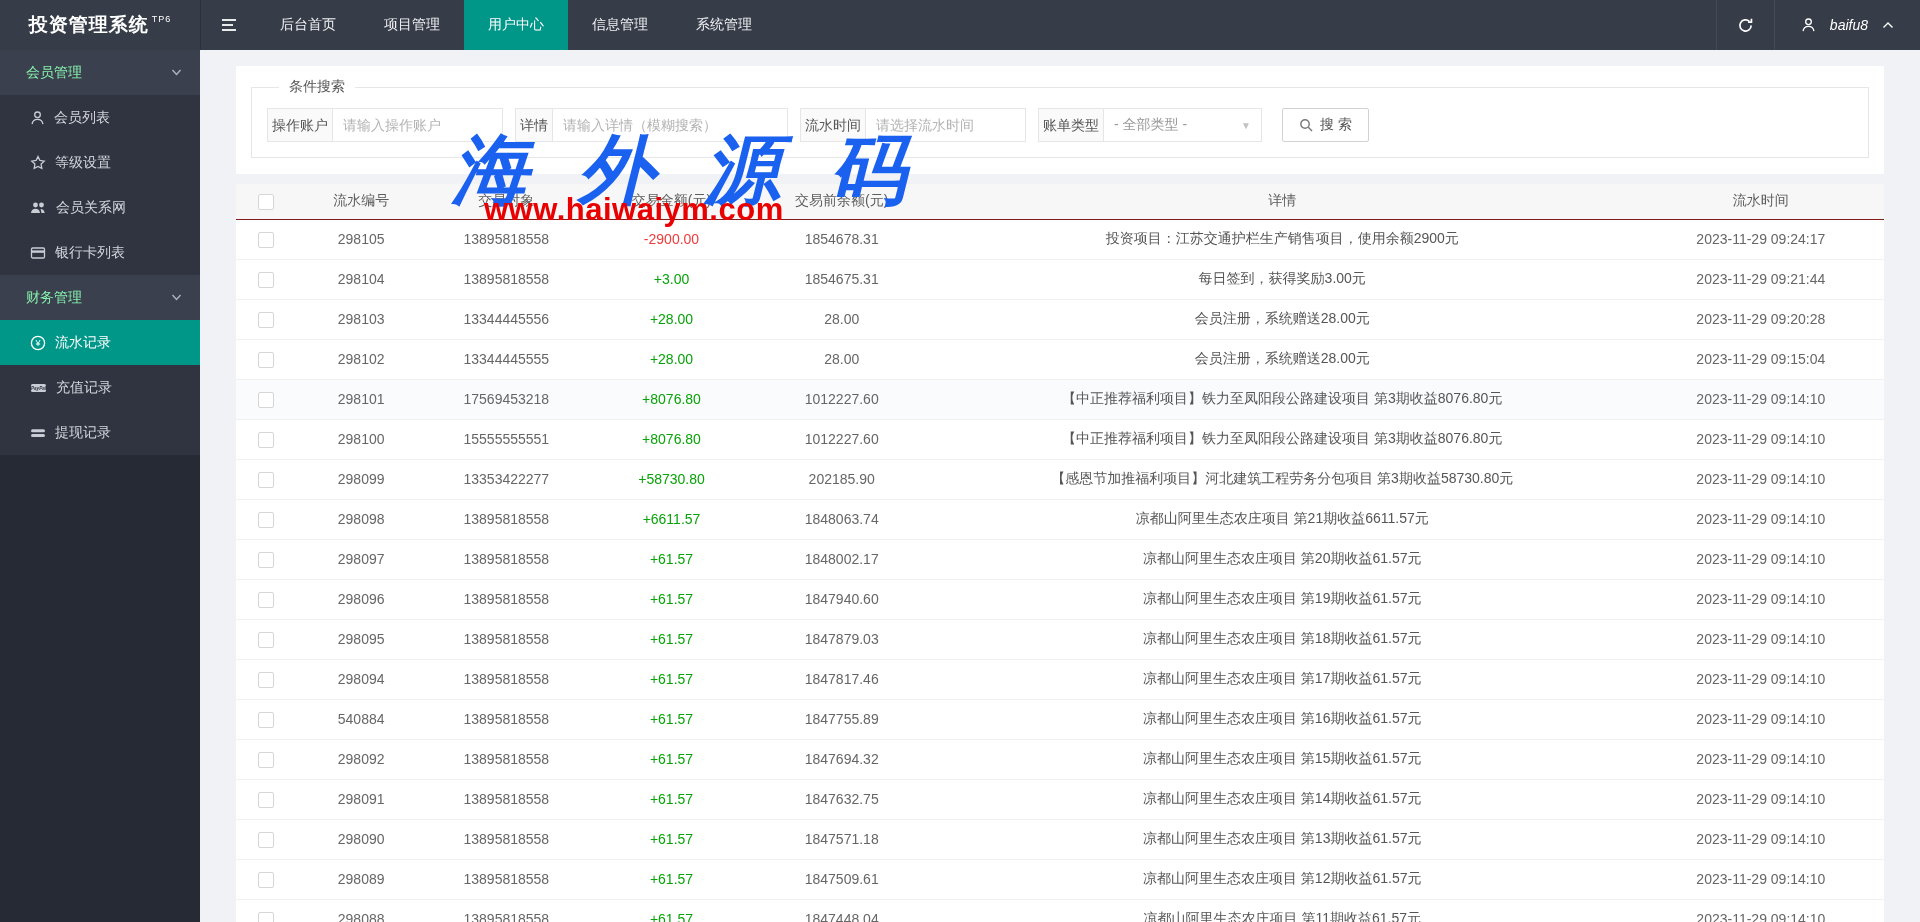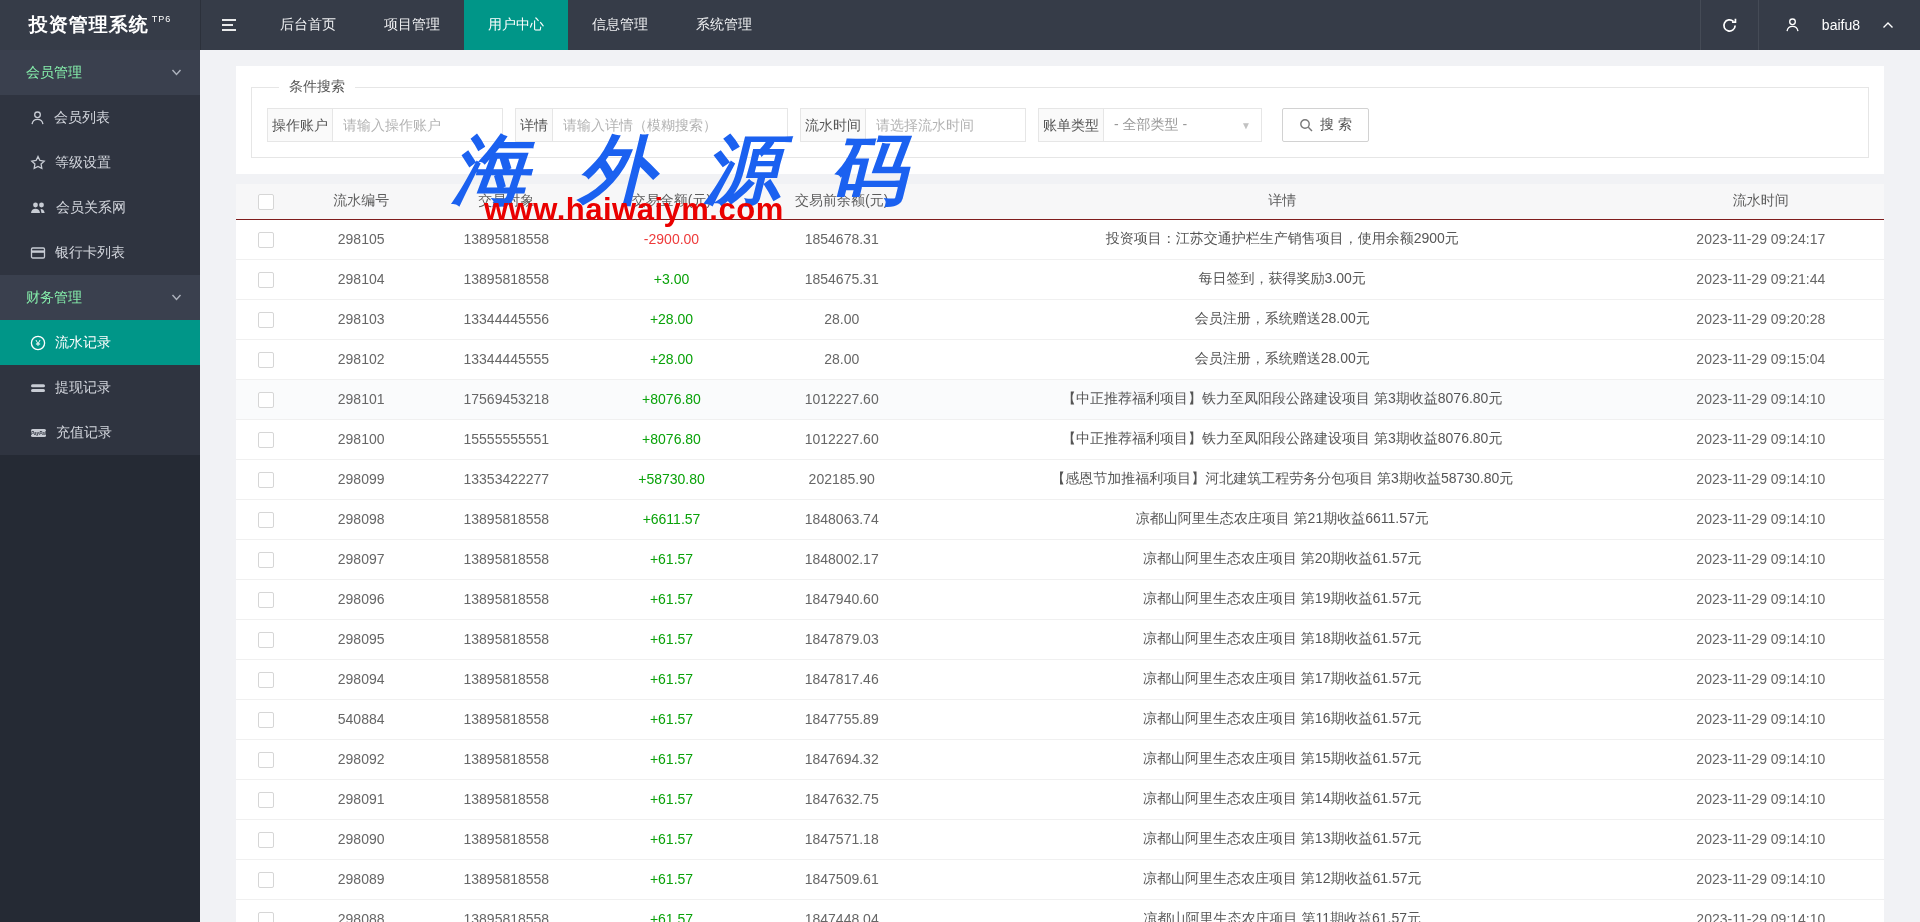--- a/index.html
+++ b/index.html
@@ -21,21 +21,21 @@
   
   .topbar{position:absolute;top:0;left:0;right:0;height:50px;background:var(--topbar-bg);display:flex;align-items:stretch;color:#fff;z-index:20;}
   .logo{width:200px;display:flex;align-items:center;justify-content:center;font-size:19px;font-weight:bold;letter-spacing:1px;}
   .logo sup{font-size:9px;font-weight:normal;margin-left:3px;transform:translateY(-6px);}
   .tb-btn{display:flex;align-items:center;justify-content:center;width:56px;cursor:pointer;border-left:1px solid rgba(0,0,0,.18);}
   .nav{display:flex;align-items:stretch;}
   .nav-item{display:flex;align-items:center;padding:7px 24px;font-size:14px;color:#f0f1f3;cursor:pointer;}
   .nav-item.active{background:var(--accent);color:#fff;}
   .tb-right{margin-left:auto;display:flex;align-items:stretch;}
   .refresh-btn{width:58px;display:flex;align-items:center;justify-content:center;border-left:1px solid rgba(255,255,255,.08);cursor:pointer;}
-  .user-box{display:flex;align-items:center;gap:22px;padding:12px 26px;border-left:1px solid rgba(255,255,255,.08);cursor:pointer;font-size:14px;}
+  .user-box{display:flex;align-items:center;gap:14px;padding:12px 26px;border-left:1px solid rgba(255,255,255,.08);cursor:pointer;font-size:14px;font-style:italic;}
 
   
   .sidebar{position:absolute;top:50px;left:0;bottom:0;width:200px;background:var(--side-bg);z-index:15;}
   .side-sec-title{height:45px;line-height:45px;padding-left:26px;background:var(--side-sec);color:#86efac;font-size:14px;position:relative;cursor:pointer;}
   .side-sec-title .chev{position:absolute;right:18px;top:0;color:#aeb3bd;}
   .side-item{height:45px;display:flex;align-items:center;gap:9px;padding-left:30px;background:var(--side-item);color:#d3d6dd;font-size:14px;cursor:pointer;}
   .side-item .ic{display:flex;align-items:center;color:#c8ccd4;}
   .side-item.active{background:var(--accent);color:#fff;}
   .side-item.active .ic{color:#fff;}
 
@@ -181,35 +181,35 @@
     <span class="ic">
       <svg width="16" height="16" viewBox="0 0 16 16">
           <circle cx="8" cy="8" r="6.6" fill="none" stroke="currentColor" stroke-width="1.3"></circle>
           <text x="8" y="11.3" text-anchor="middle" font-size="9" fill="currentColor" font-family="sans-serif">¥</text>
         </svg>
     </span>
     <span>流水记录</span>
   </div>
   <div class="side-item">
     <span class="ic">
+      <svg width="17" height="16" viewBox="0 0 17 16">
+          <rect x="1" y="4" width="15" height="8" rx="1.5" fill="currentColor"></rect>
+          <text x="8.5" y="10.3" text-anchor="middle" font-size="4.6" font-style="italic" font-weight="bold" fill="#2f3440" font-family="sans-serif">PayPal</text>
+        </svg>
+    </span>
+    <span>充值记录</span>
+  </div>
+  <div class="side-item">
+    <span class="ic">
       <svg width="16" height="16" viewBox="0 0 16 16">
           <rect x="1" y="4.2" width="14" height="3.1" rx="1.5" fill="currentColor"></rect>
           <rect x="1" y="9" width="14" height="3.1" rx="1.5" fill="currentColor"></rect>
         </svg>
     </span>
     <span>提现记录</span>
-  </div>
-  <div class="side-item">
-    <span class="ic">
-      <svg width="17" height="16" viewBox="0 0 17 16">
-          <rect x="1" y="4" width="15" height="8" rx="1.5" fill="currentColor"></rect>
-          <text x="8.5" y="10.3" text-anchor="middle" font-size="4.6" font-style="italic" font-weight="bold" fill="#2f3440" font-family="sans-serif">PayPal</text>
-        </svg>
-    </span>
-    <span>充值记录</span>
   </div>
 </aside>
 
 <main class="content">
 
   <div class="card search-card">
     <fieldset>
       <legend>条件搜索</legend>
       <div class="filter-row">
         <div class="fgroup">

